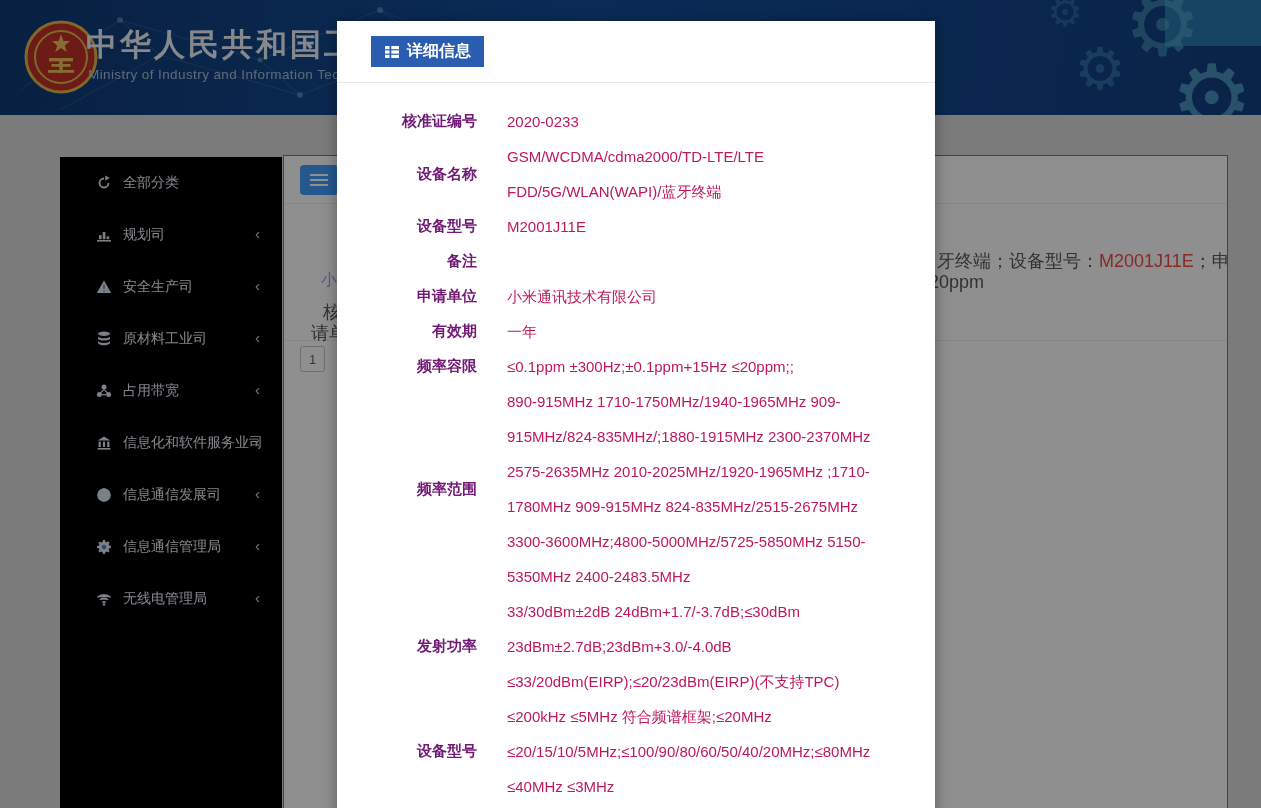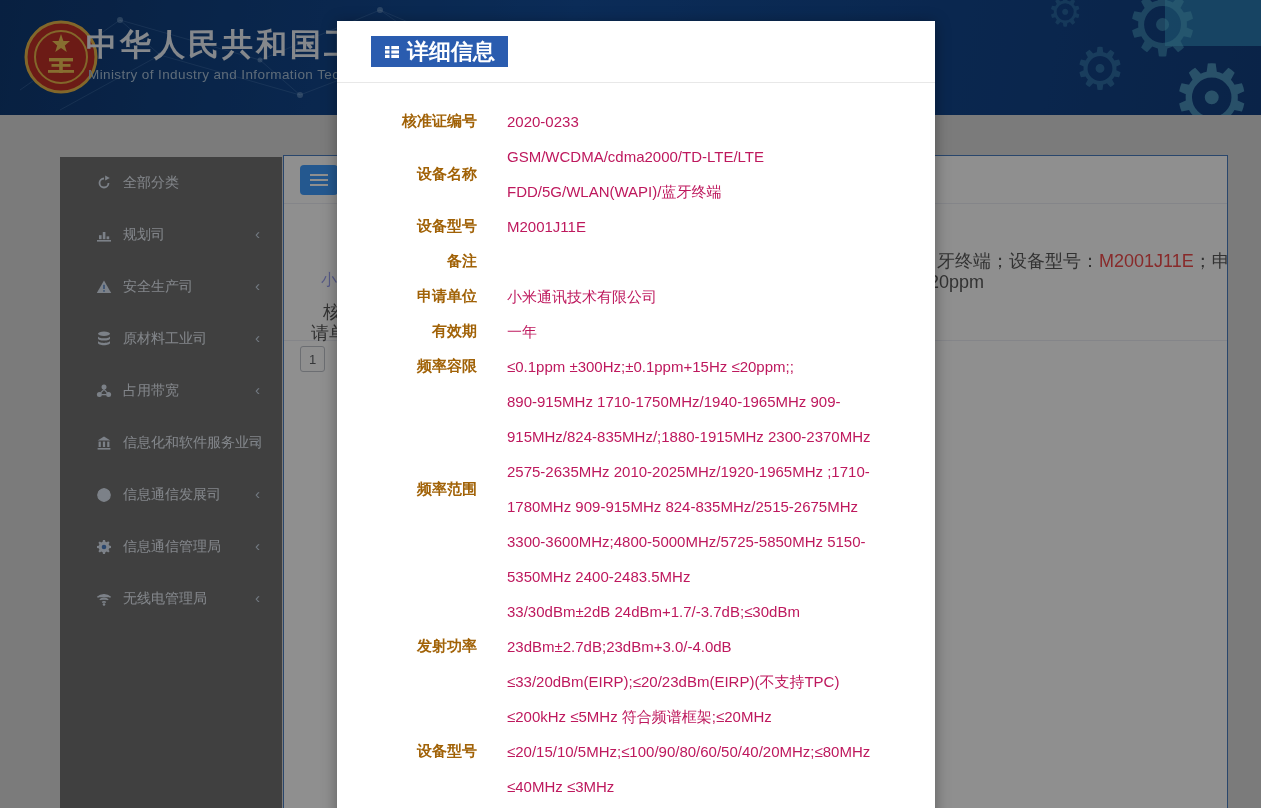--- a/index.html
+++ b/index.html
@@ -58,27 +58,27 @@
   
   .frag-right1 { left:937px; top:251px; position:absolute; }
   .frag-right2 { left:929px; top:272px; position:absolute; }
 
   
   .backdrop { position:absolute; inset:0; background:rgba(0,0,0,0.44); z-index:10; }
   .modal { position:absolute; left:337px; top:21px; width:598px; height:1000px;
            background:#fff; z-index:20; box-shadow:0 2px 14px rgba(0,0,0,.35); }
   .modal-head { padding:15px 0 15px 34px; }
   .badge { display:inline-flex; align-items:center; gap:7px; background:#2a5caf; color:#fff;
-           height:31px; padding:0 13px; font-size:22px; font-weight:bold; }
+           height:31px; padding:0 13px; font-size:16px; font-weight:bold; }
   .badge svg { width:16px; height:16px; fill:#fff; }
   .modal-divider { height:0; border-top:1px solid #e8e8e8; }
   .detail-table { padding-top:21px; }
   .detail-row { display:flex; align-items:center; }
   .detail-label { width:140px; text-align:right; font-size:15px; font-weight:bold;
-                  color:#a16207; flex:none; }
+                  color:#701a75; flex:none; }
   .detail-value { margin-left:30px; width:405px; font-size:15px; color:#be185d; }
   .detail-value .vline { line-height:35px; white-space:nowrap; min-height:35px; }
 </style>
 </head>
 <body>
 
 <div class="page">
 
   <header class="site-header">
     <svg class="plexus" width="700" height="115" viewBox="0 0 700 115">
@@ -108,21 +108,21 @@
       <polygon points="37,14 39.4,21 46,21 40.8,25.4 42.8,32 37,28 31.2,32 33.2,25.4 28,21 34.6,21" fill="#f0c457"></polygon>
       <rect x="25" y="38" width="24" height="3.4" fill="#f0c457"></rect>
       <rect x="27.5" y="44" width="19" height="2.8" fill="#f0c457"></rect>
       <rect x="24" y="50" width="26" height="2.8" fill="#f0c457"></rect>
       <rect x="35.2" y="38" width="3.6" height="15" fill="#f0c457"></rect>
     </svg>
     <div class="hdr-title">中华人民共和国工业</div>
     <div class="hdr-sub">Ministry of Industry and Information Technology</div>
   </header>
 
-  <aside class="sidebar" style="background: #737373;">
+  <aside class="sidebar" style="background: #000000;">
     <div id="sidebar-menu">
         <div class="side-item">
           <span class="si-icon">
             <svg viewBox="0 0 16 16">
               <path d="M8 2.6a5.4 5.4 0 1 0 5.4 5.4h-1.8A3.6 3.6 0 1 1 8 4.4z"></path>
               <path d="M9.2 0.4 13.8 3 9.2 5.6z"></path>
             </svg>
           </span>
           <span class="si-label">全部分类</span>
         </div>

